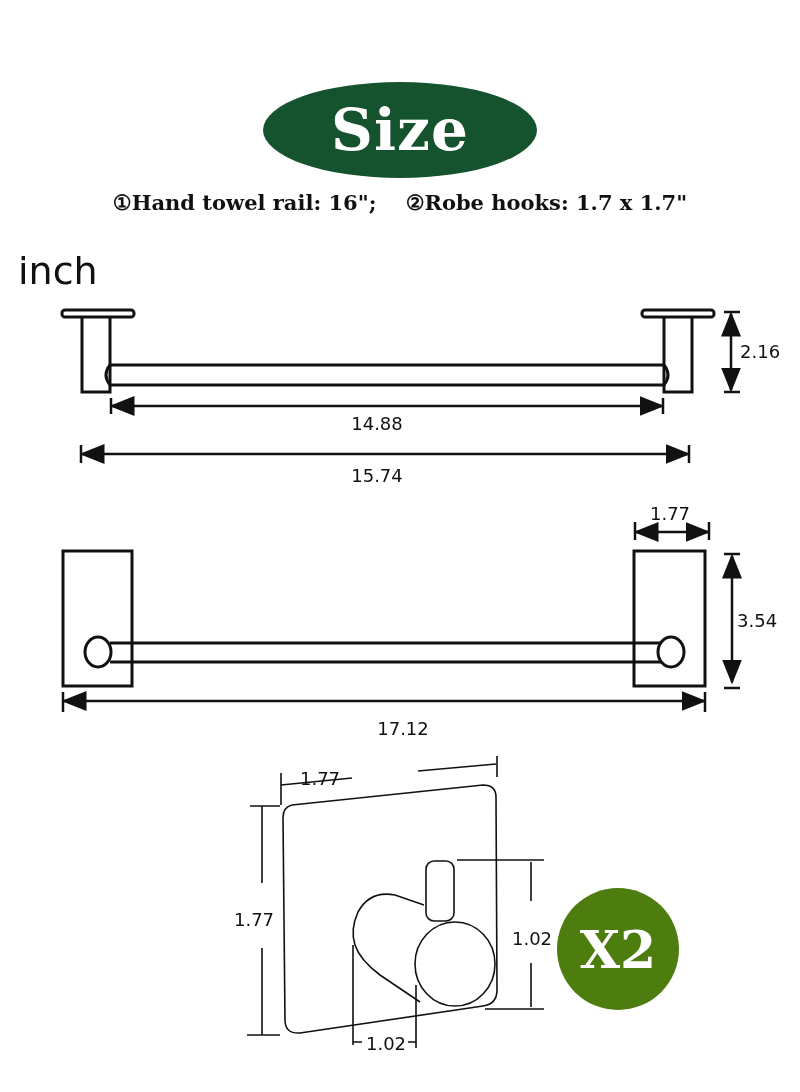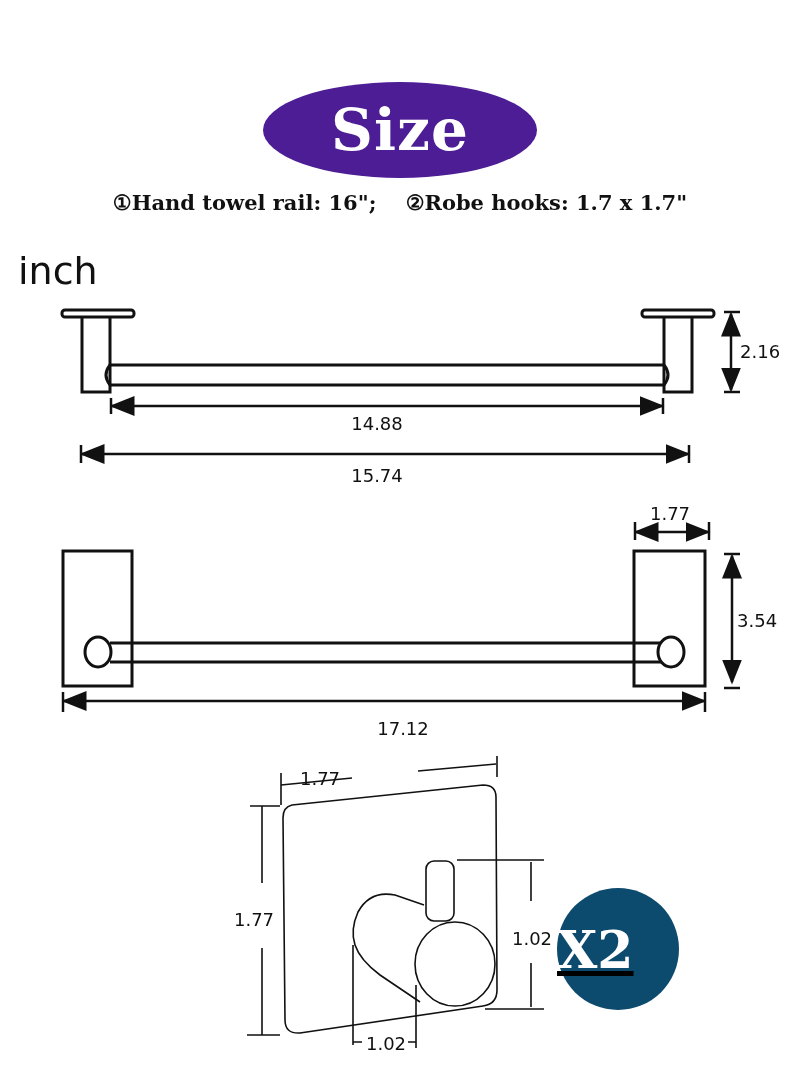--- a/index.html
+++ b/index.html
@@ -1,37 +1,37 @@
 <!DOCTYPE html>
 <html><head>
 <meta charset="utf-8">
 <style>
   html, body { margin: 0; padding: 0; background: #ffffff; }
   body { width: 800px; height: 1092px; position: relative; overflow: hidden; font-family: "DejaVu Sans", sans-serif; }
   .title-badge {
     position: absolute; left: 263px; top: 82px; width: 274px; height: 96px;
-    border-radius: 50%; background: #4c1d95;
+    border-radius: 50%; background: #14532d;
     display: flex; align-items: center; justify-content: center; text-align: right;
   }
   .title-badge span {
     color: #ffffff; font-family: "DejaVu Serif", serif; font-weight: bold; font-size: 58px; letter-spacing: 1px;
   }
   .subtitle {
     position: absolute; left: 0; width: 800px; top: 190px; text-align: center;
     font-family: "DejaVu Serif", serif; font-weight: bold; font-size: 21px; color: #111;
     white-space: pre;
   }
   .unit {
     position: absolute; left: 18px; top: 249px; font-family: "DejaVu Sans", sans-serif; font-size: 38px; color: #111;
   }
   svg { position: absolute; left: 0; top: 0; }
   .dim { font-family: "DejaVu Sans", sans-serif; font-size: 18px; fill: #111; }
   .x2 {
     position: absolute; left: 557px; top: 888px; width: 122px; height: 122px; border-radius: 50%;
-    background: #0c4a6e; display: flex; align-items: center; justify-content: flex-start; text-decoration: underline;
+    background: #4d7c0f; display: flex; align-items: center; justify-content: center;
   }
   .x2 span { color: #fff; font-family: "DejaVu Serif", serif; font-weight: bold; font-size: 52px; }
 </style>
 </head>
 <body>
 
 <div class="title-badge">
   <span>Size</span>
 </div>
 <div class="subtitle">①Hand towel rail: 16";    ②Robe hooks: 1.7 x 1.7"</div>

